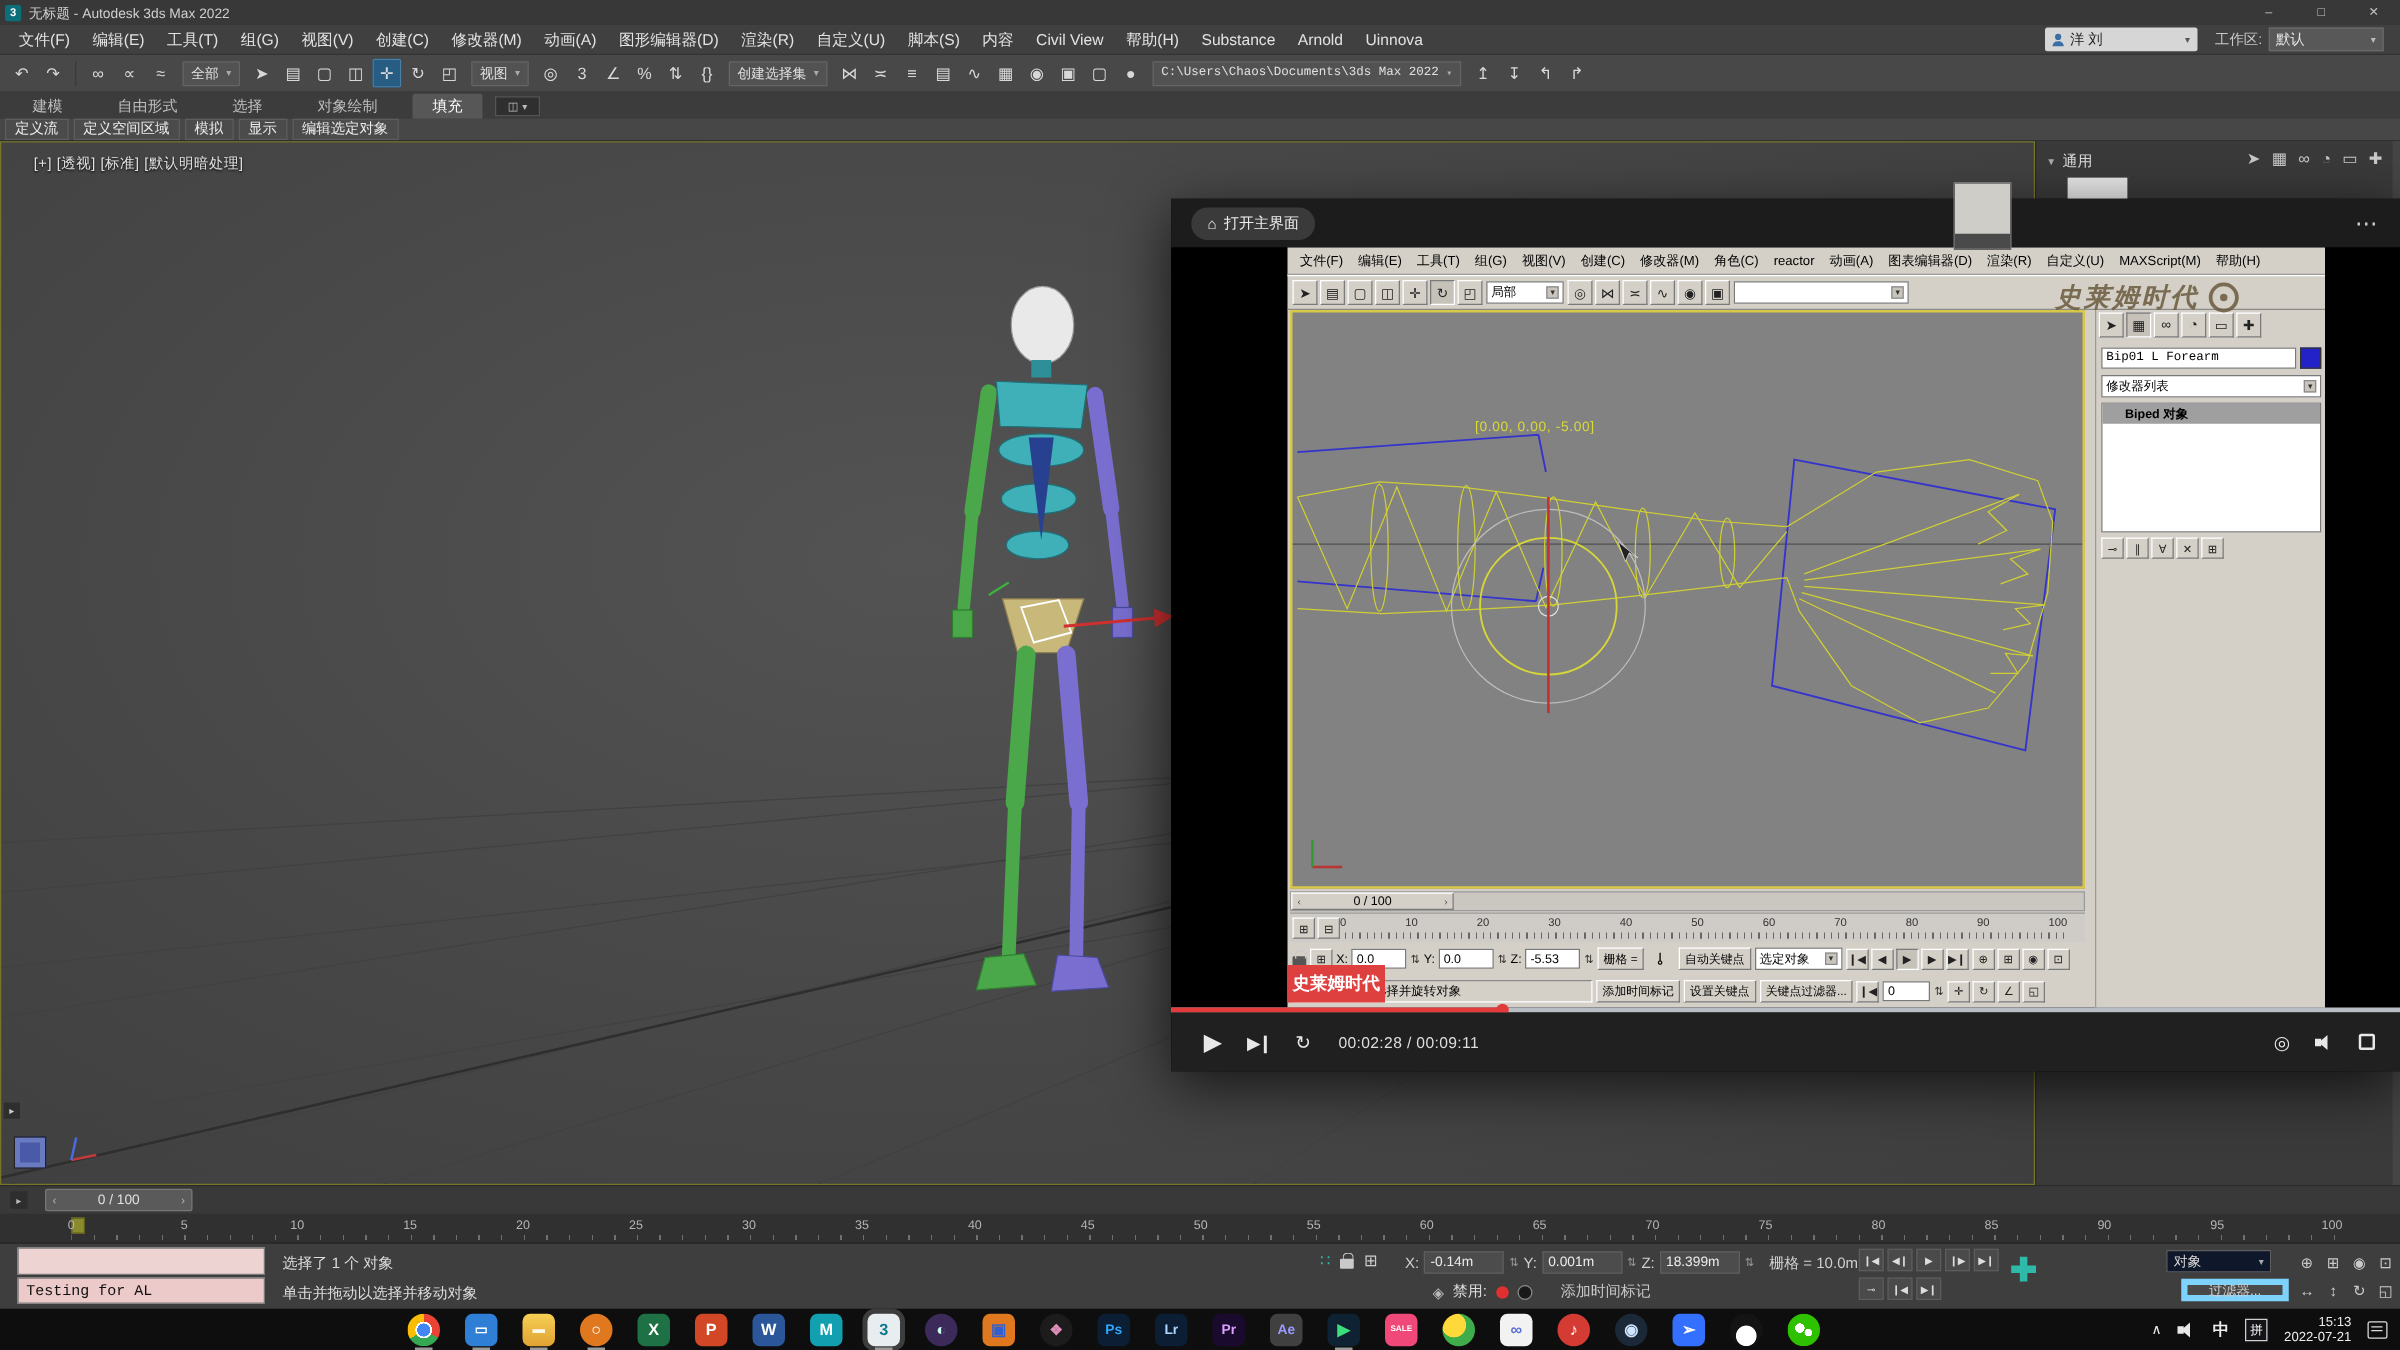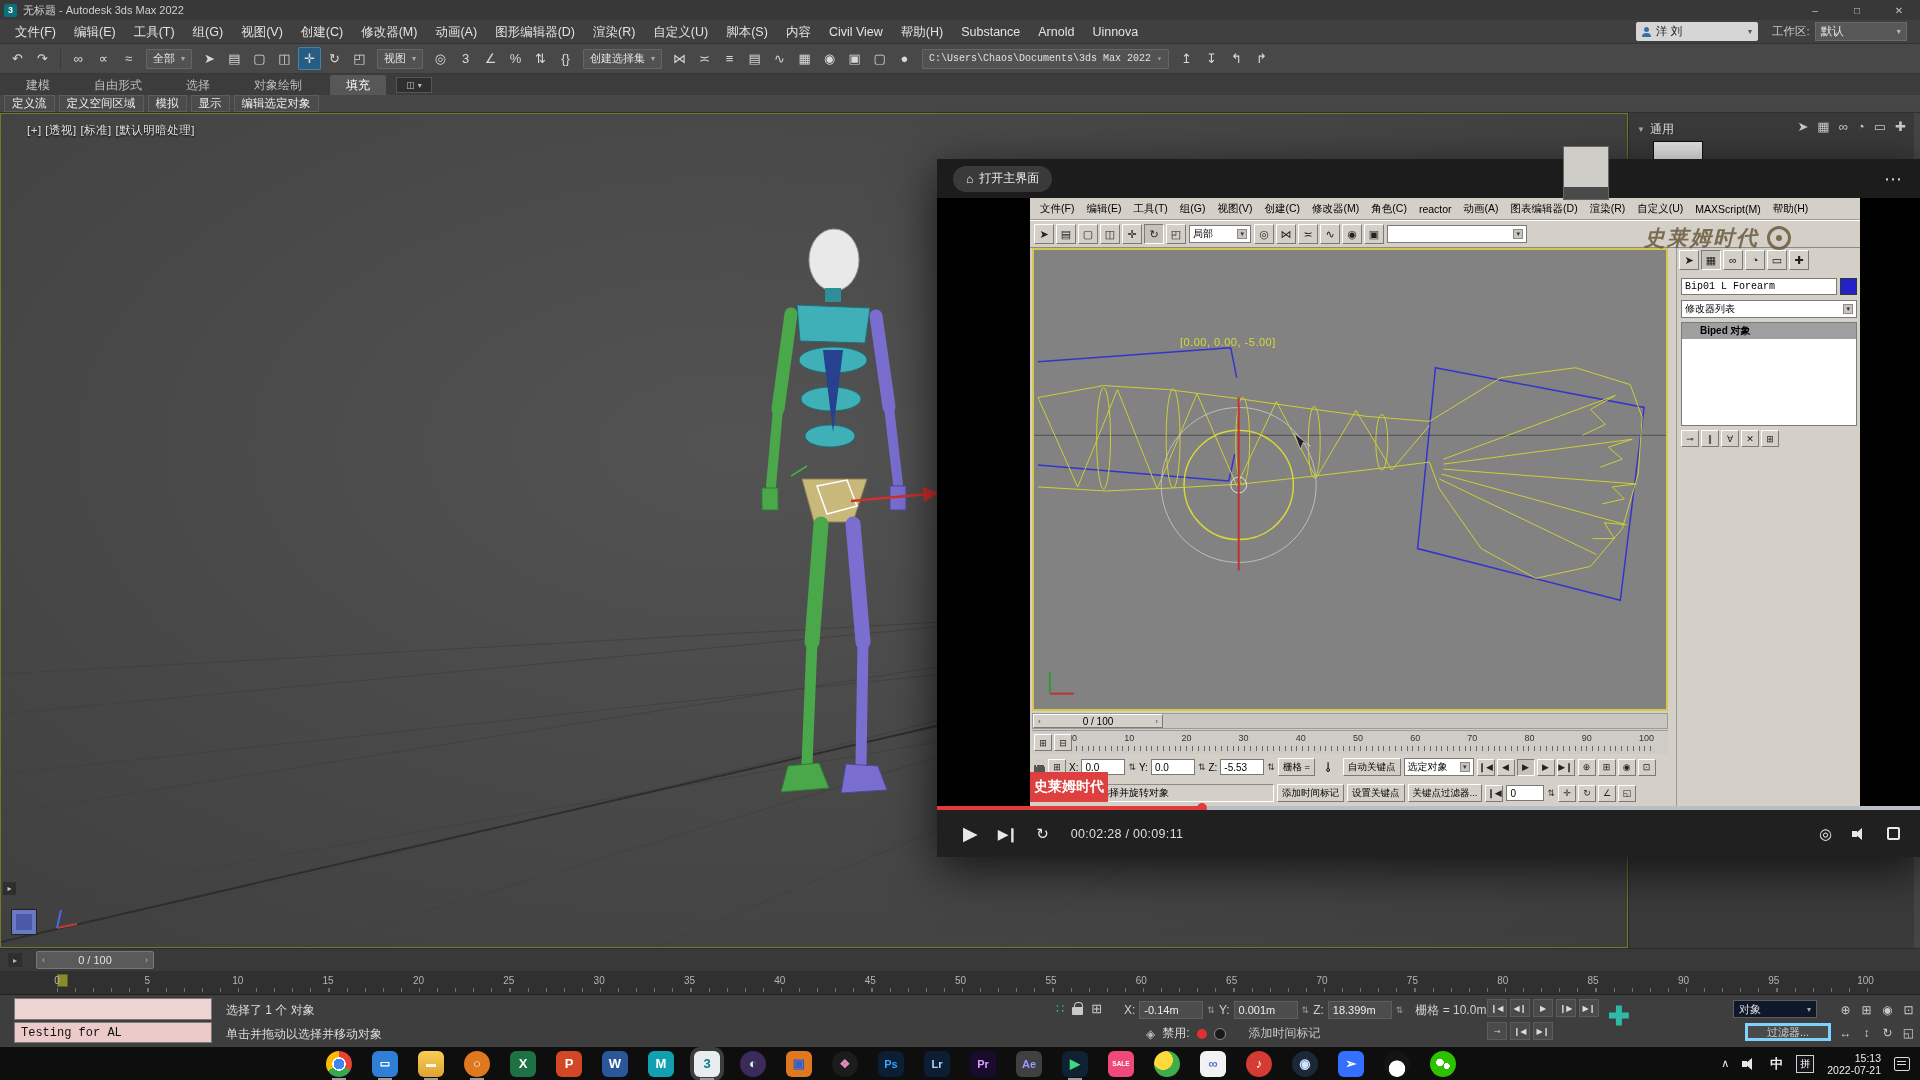--- a/index.html
+++ b/index.html
@@ -79,21 +79,21 @@
 .spin{font-size:9px;color:#9a9a9a}
 #disablerow{position:absolute;left:1146px;top:30px;display:flex;gap:7px;align-items:center}
 .reddot{width:10px;height:10px;border-radius:50%;background:#e03030}
 .darkdot{width:12px;height:12px;border-radius:50%;background:#191919;border:1px solid #8a8a8a}
 #timetag{color:#c8c8c8}
 #playbackrow{position:absolute;left:1487px;top:4px;display:flex;gap:3px}
 #keyrow{position:absolute;left:1487px;top:27px;display:flex;gap:3px}
 .sbtn{min-width:20px;height:18px;background:#4a4a4a;border:1px solid #5c5c5c;font-size:8px;display:flex;align-items:center;justify-content:center;color:#ddd;padding:0 2px}
 #bigplus{position:absolute;left:1608px;top:6px;font-size:26px;color:#2fb9a8;font-weight:bold}
 #objcombo{position:absolute;left:1733px;top:5px;width:84px;height:18px;background:#0f172a;border:1px solid #5e5e5e;font-size:11px;display:flex;align-items:center;justify-content:space-between;padding:0 5px}
-#filterbtn{position:absolute;left:1745px;top:28px;width:86px;height:18px;background:#4a4a4a;border:3px solid #7dd3fc;font-size:11px;color:#cfcfcf;display:flex;align-items:center;justify-content:center}
+#filterbtn{position:absolute;left:1745px;top:28px;width:86px;height:18px;background:#4a4a4a;border:5px solid #7dd3fc;font-size:11px;color:#cfcfcf;display:flex;align-items:center;justify-content:center}
 #navicons{position:absolute;left:1836px;top:4px;display:grid;grid-template-columns:repeat(4,19px);grid-auto-rows:21px;gap:2px}
 #navicons span{display:flex;align-items:center;justify-content:center;font-size:12px;color:#c9c9c9}
 
 #videowin{position:absolute;left:937px;top:159px;width:983px;height:698px;background:#000;box-shadow:0 12px 45px rgba(0,0,0,.7);z-index:60}
 #vhead{position:absolute;left:0;top:0;width:983px;height:39px;background:#1c1c1c;display:flex;align-items:center}
 #homepill{margin-left:16px;height:26px;background:#3a3a3a;border-radius:14px;display:flex;align-items:center;gap:6px;padding:0 13px;color:#ededed;font-size:12px}
 #vtitle{position:absolute;left:0;right:0;text-align:center;color:#f2f2f2;font-size:15px}
 #vdots{position:absolute;right:16px;color:#cfcfcf;font-size:18px;letter-spacing:2px}
 #vbody{position:absolute;left:0;top:39px;width:983px;height:608px;background:#000}
 

